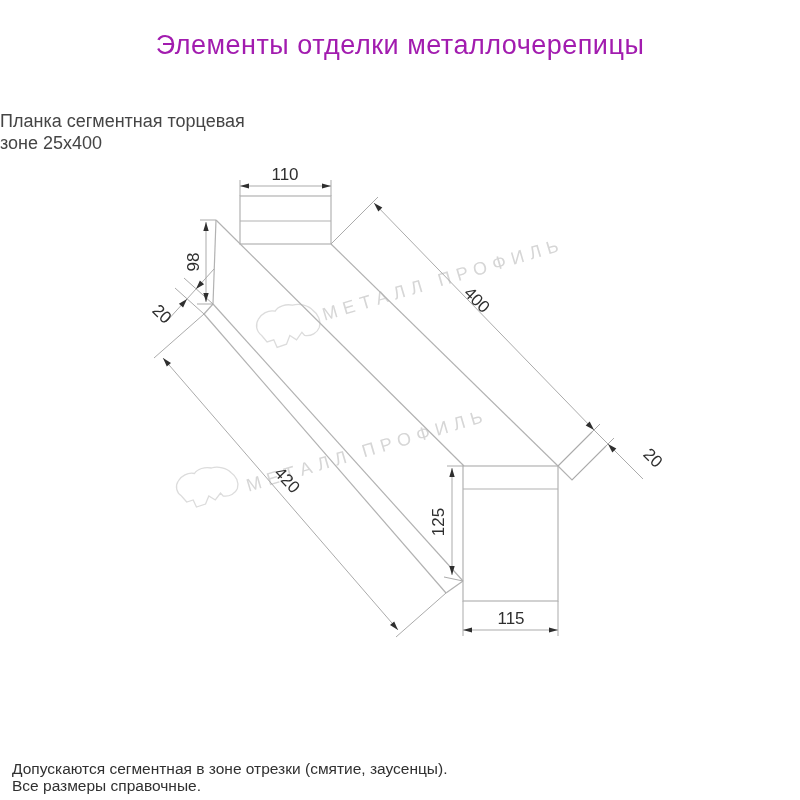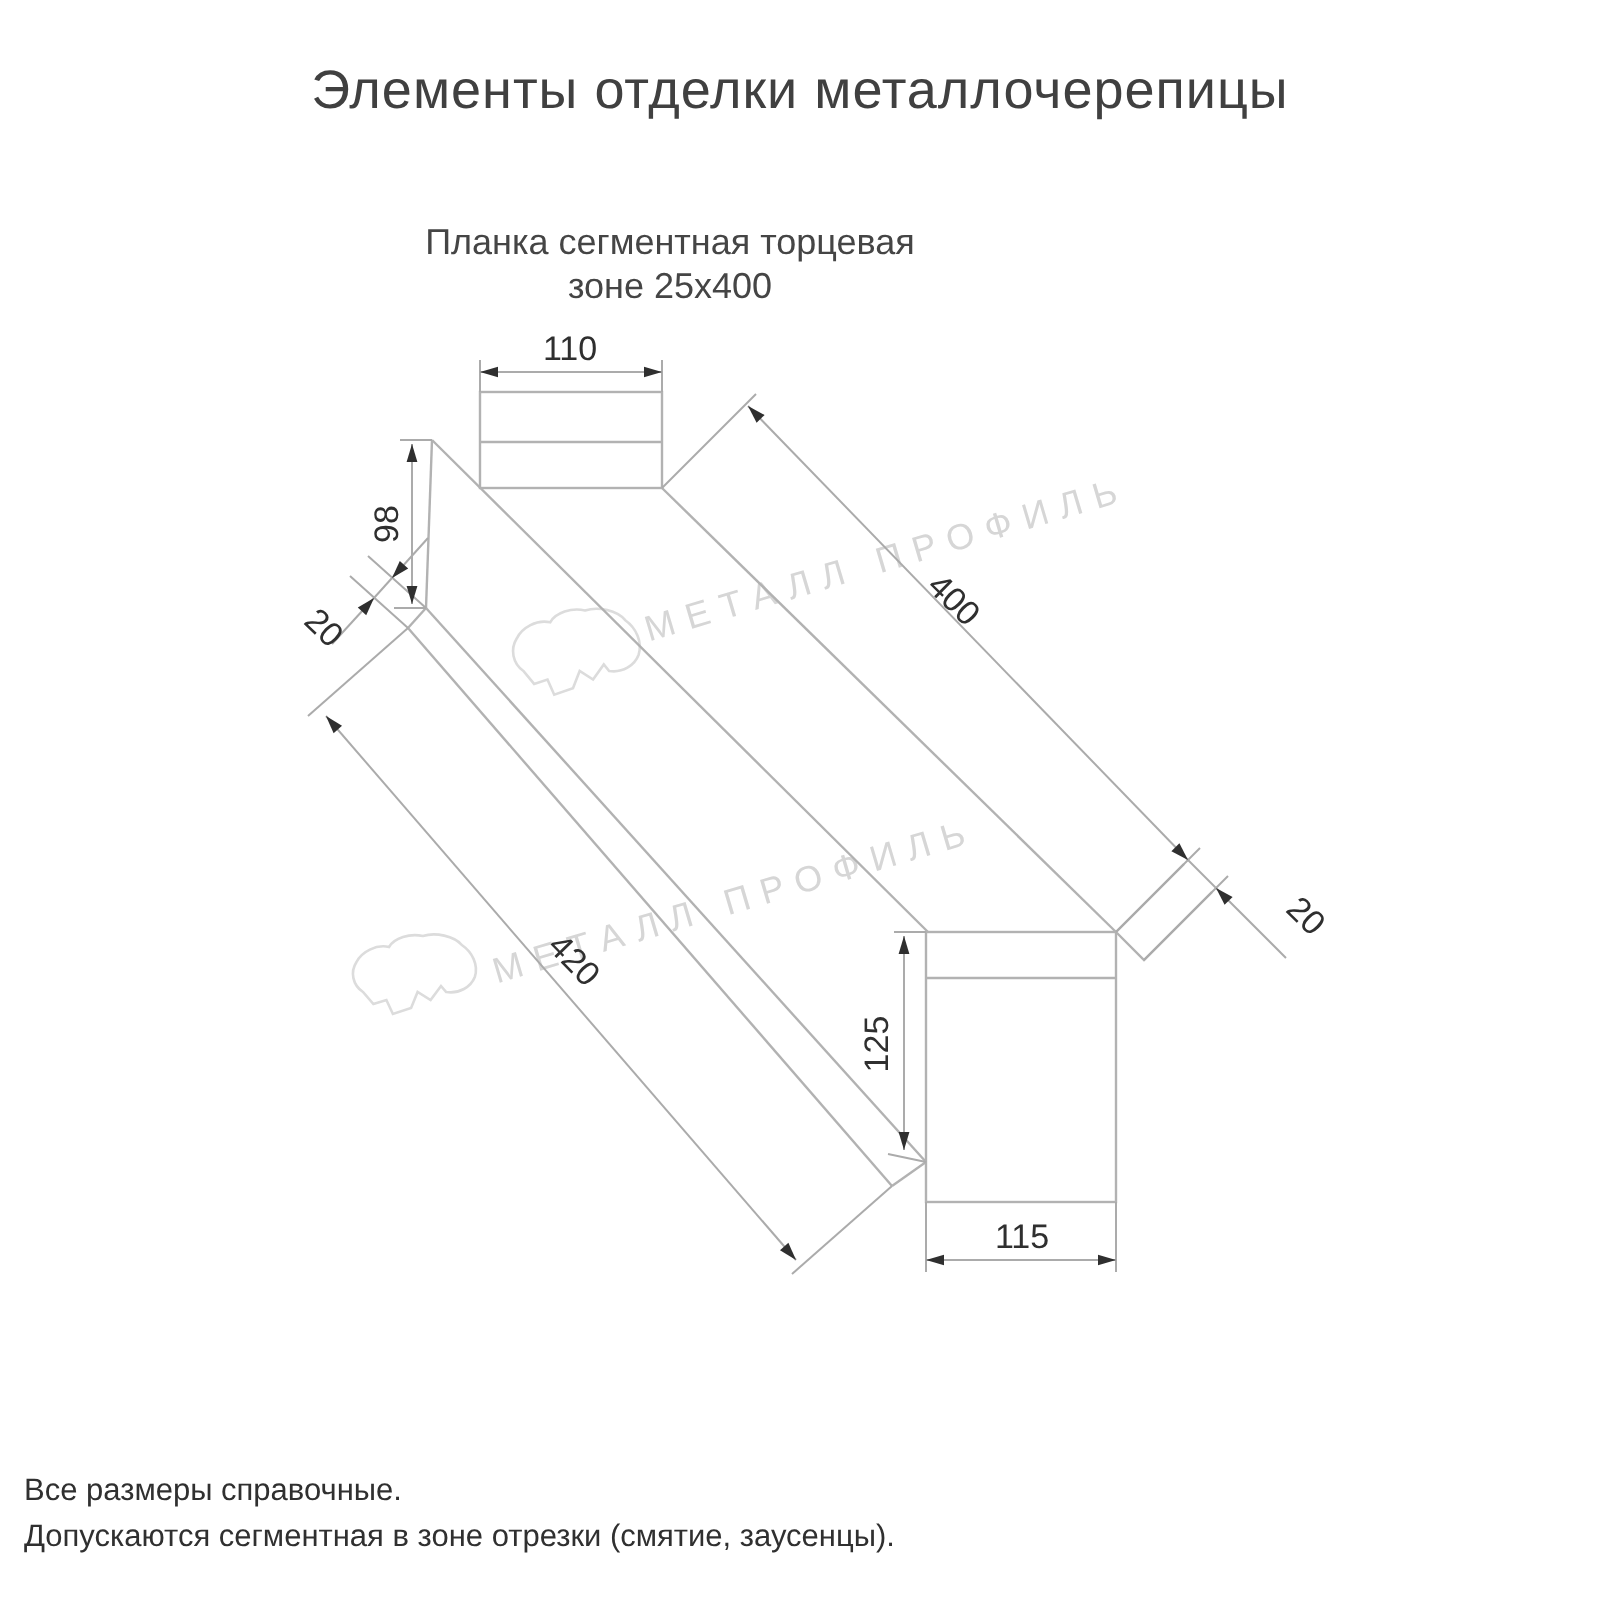--- a/index.html
+++ b/index.html
@@ -1,29 +1,29 @@
 <!DOCTYPE html>
 <html><head>
 <meta charset="utf-8">
 <style>
   html,body{margin:0;padding:0;background:#fff;}
   body{width:800px;height:800px;position:relative;overflow:hidden;
        font-family:"Liberation Sans", sans-serif;}
   .stage{position:absolute;left:0;top:0;width:800px;height:800px;background:#ffffff;}
   .title{position:absolute;left:0;top:30px;width:800px;text-align:center;
-         font-size:27px;color:#404040;letter-spacing:0.5px;}
-  .subtitle{position:absolute;left:0;top:110px;width:670px;text-align:center;
+         font-size:27px;color:#a21caf;letter-spacing:0.5px;}
+  .subtitle{position:absolute;left:0;top:110px;width:670px;
             font-size:18px;line-height:22px;color:#454545;}
   .watermark{position:absolute;color:#d6d6d6;font-size:18px;letter-spacing:6px;
              white-space:nowrap;transform-origin:left center;
              transform:rotate(-16.5deg);user-select:none;}
   .wm1{left:323px;top:305px;}
   .wm2{left:247px;top:476px;}
   .footer{position:absolute;left:12px;font-size:15.5px;color:#303030;}
-  .f1{top:737px;}
+  .f1{top:777px;}
   .f2{top:760px;}
   svg{position:absolute;left:0;top:0;}
   svg text{font-family:"Liberation Sans", sans-serif;font-size:17px;fill:#2f2f2f;}
 </style>
 </head>
 <body>
 
 <div class="stage">
 
   <div class="title">Элементы отделки металлочерепицы</div>

